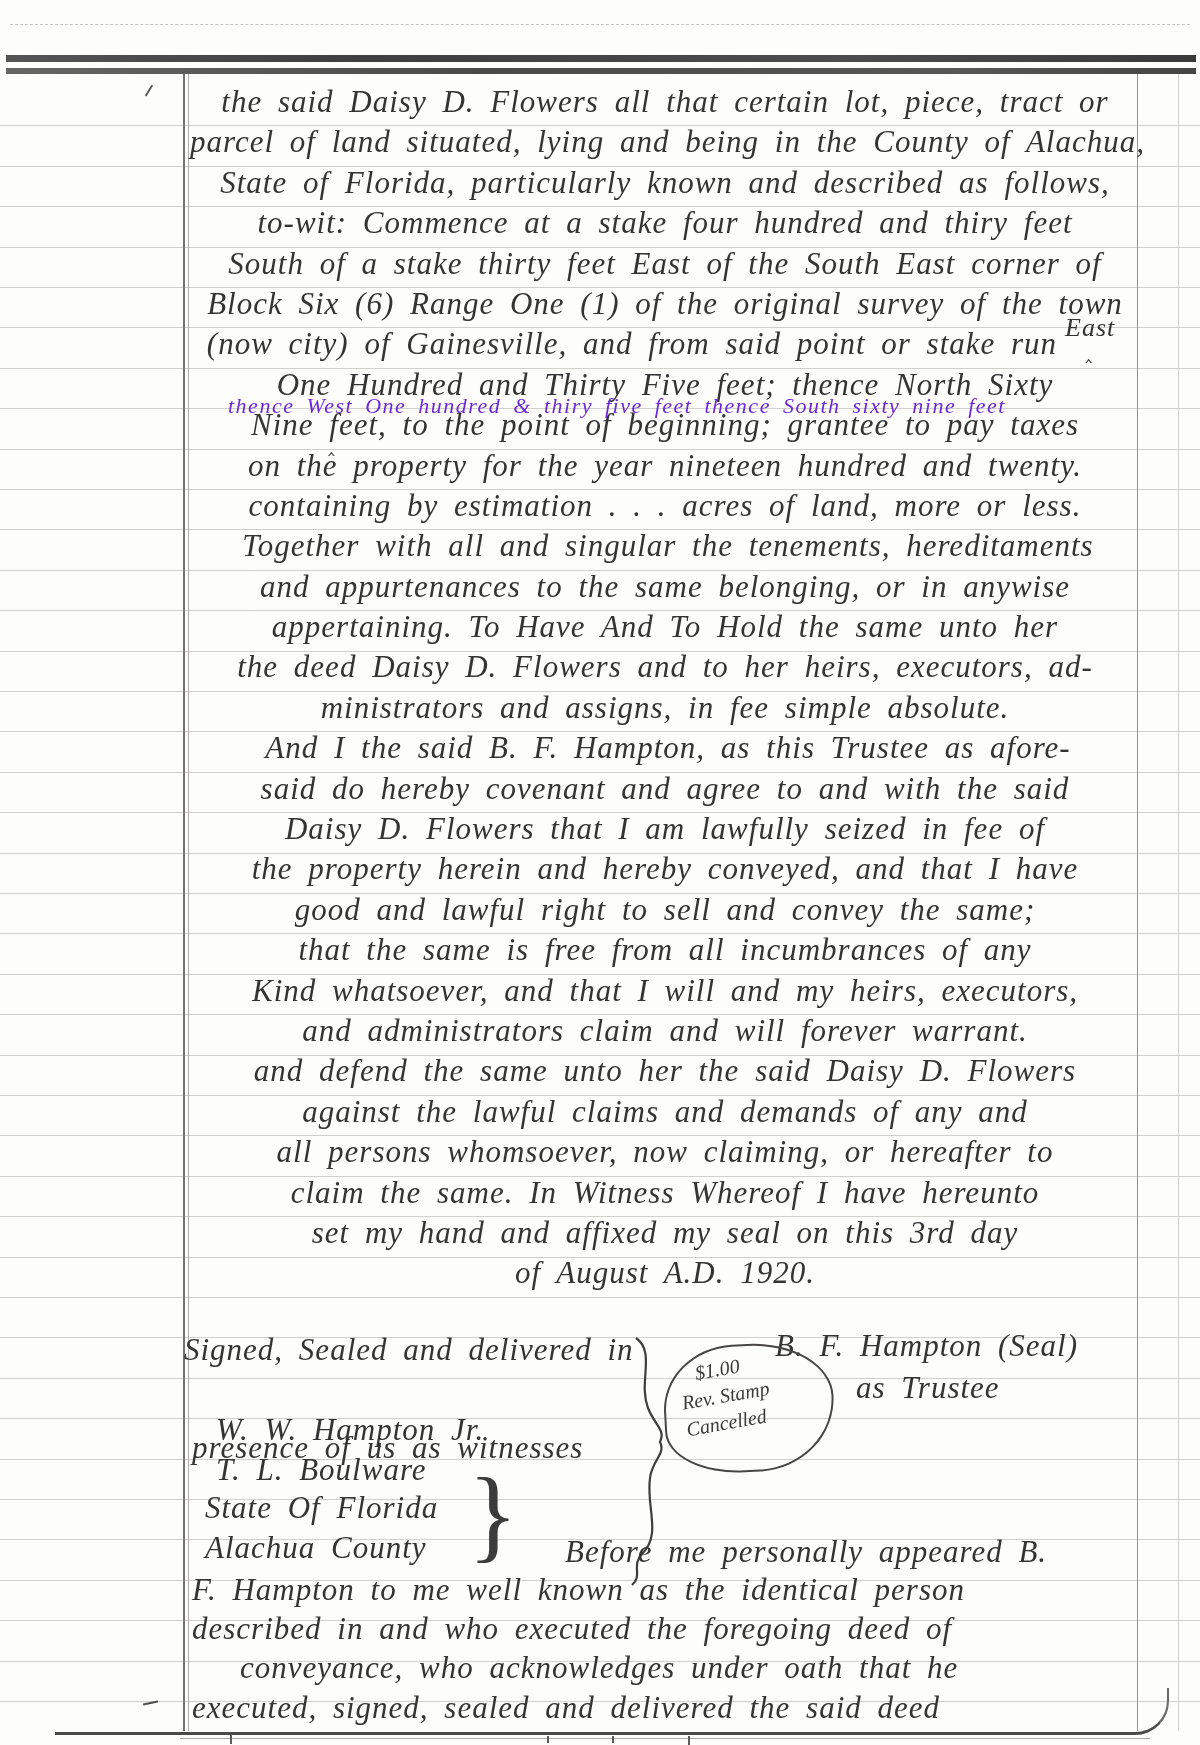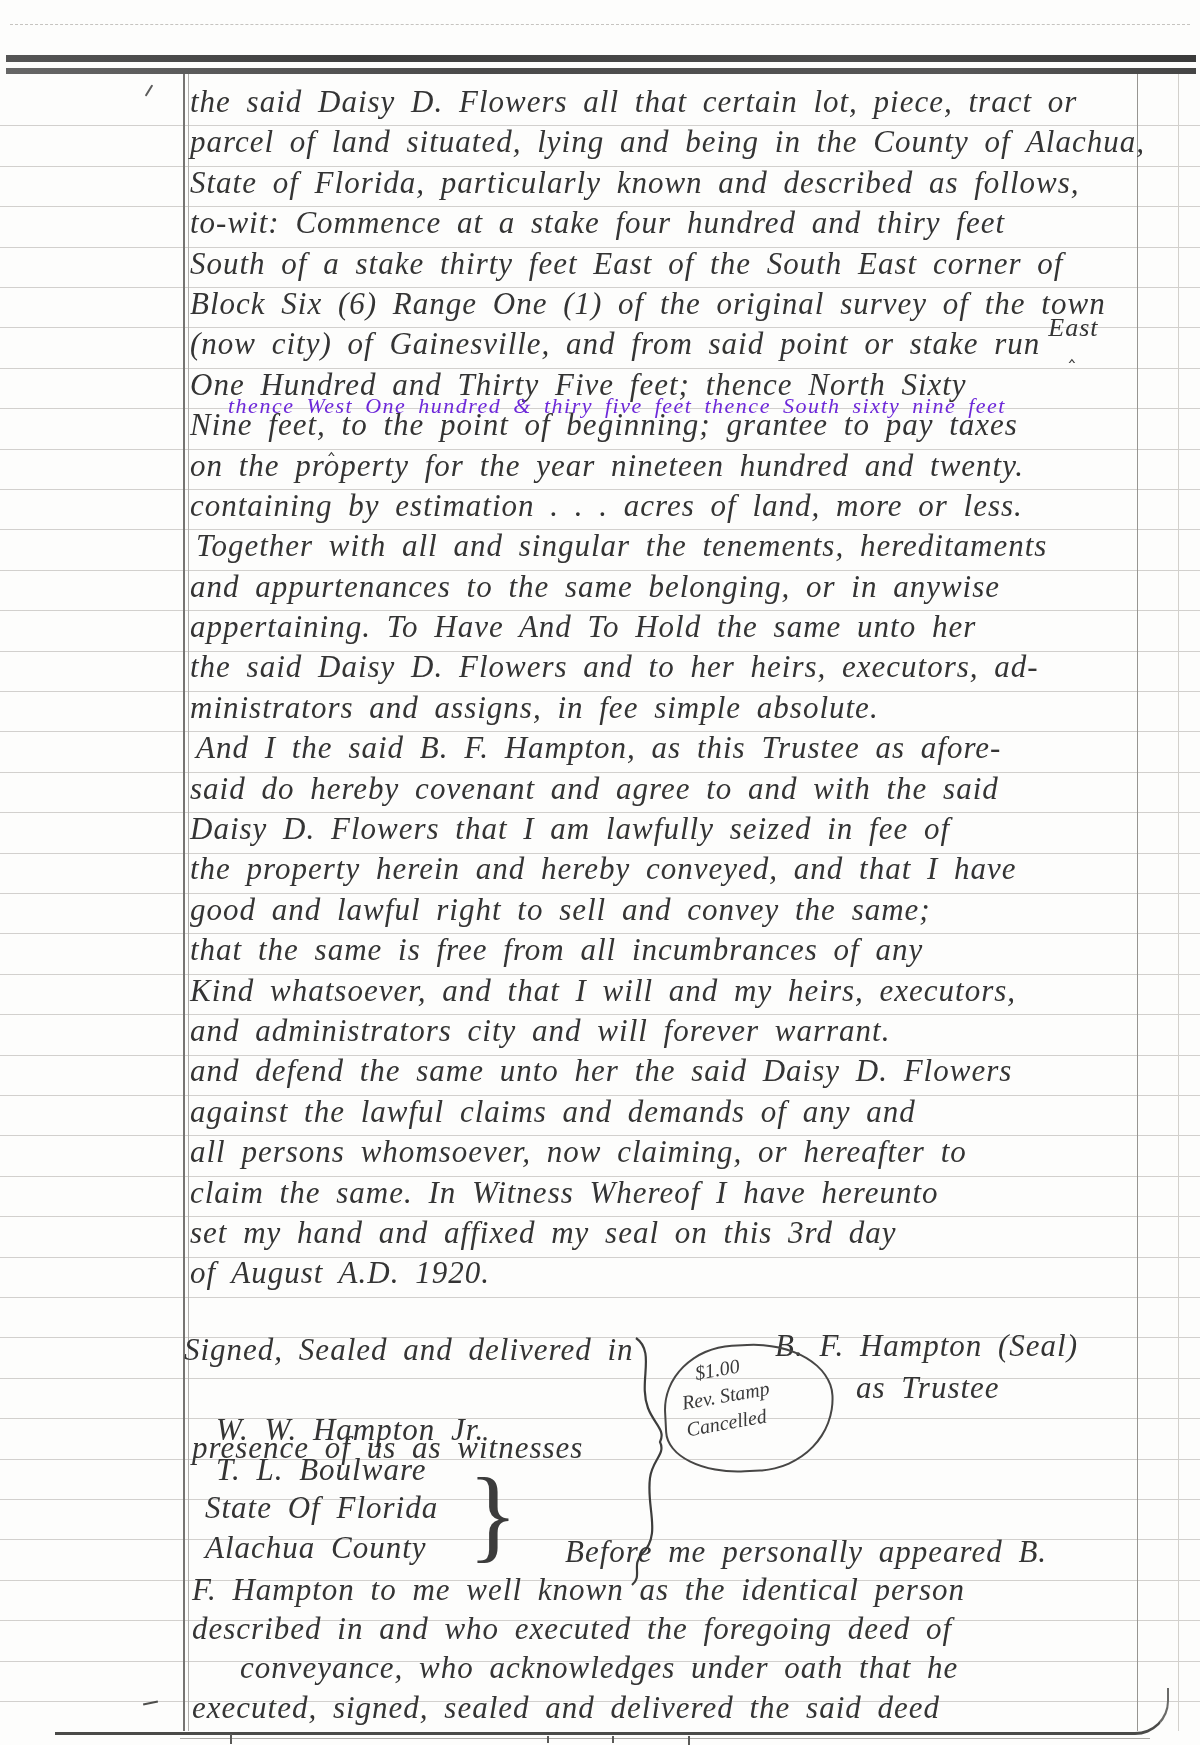--- a/index.html
+++ b/index.html
@@ -13,21 +13,21 @@
   .band{position:absolute;left:6px;right:4px;background:#4a4a4a;}
   .band1{top:55px;height:7px;background:linear-gradient(to right,#555,#3e3e3e 30%,#4d4d4d 70%,#3a3a3a);}
   .band2{top:68px;height:6px;background:linear-gradient(to right,#666,#4a4a4a 40%,#575757 80%,#454545);}
   .vrule{position:absolute;top:74px;bottom:14px;width:2px;background:#8a8a8a;}
   .vl-a{left:183px;background:#767472;}
   .vl-b{left:188px;width:1px;background:#b0aeab;}
   .vr-a{left:1137px;width:1px;background:#979591;}
   .vr-b{left:1178px;width:1px;background:#d2d0cc;}
   .hand{font-style:italic;color:#343434;}
   .body{position:absolute;left:190px;top:84px;width:950px;font-size:31px;
-        letter-spacing:1px;word-spacing:7px;}
+        letter-spacing:1px;word-spacing:7px;text-align:center;}
   .line{height:40.4px;white-space:nowrap;position:relative;}
   .indent{padding-left:6px;}
   .raise{display:inline-block;transform:translateY(-18px);font-size:26px;margin-left:8px;}
   .caret{font-size:20px;color:#3a3a3a;}
   .caret-e{display:inline-block;transform:translate(-30px,4px);}
   .caret-9{position:absolute;left:138px;top:25px;}
   .interline{position:absolute;left:38px;top:309px;font-size:22px;letter-spacing:1.5px;
              word-spacing:5px;white-space:nowrap;color:#6d28d9;}
   .abs{position:absolute;white-space:nowrap;font-size:31px;letter-spacing:1px;word-spacing:7px;}
   .stamp{position:absolute;left:664px;top:1344px;width:166px;height:124px;
@@ -78,30 +78,30 @@
     <div class="line">One Hundred and Thirty Five feet; thence North Sixty</div>
     <div class="line">
       <span>Nine feet, to the point of beginning; grantee to pay taxes</span>
       <span class="caret caret-9">‸</span>
     </div>
     <div class="line">on the property for the year nineteen hundred and twenty.</div>
     <div class="line">containing by estimation . . .  acres of land, more or less.</div>
     <div class="line indent">Together with all and singular the tenements, hereditaments</div>
     <div class="line">and appurtenances to the same belonging, or in anywise</div>
     <div class="line">appertaining. To Have And To Hold the same unto her</div>
-    <div class="line">the said Daisy D. Flowers and to her heirs, executors, ad-</div>
+    <div class="line">the deed Daisy D. Flowers and to her heirs, executors, ad-</div>
     <div class="line">ministrators and assigns, in fee simple absolute.</div>
     <div class="line indent">And I the said B. F. Hampton, as this Trustee as afore-</div>
     <div class="line">said do hereby covenant and agree to and with the said</div>
     <div class="line">Daisy D. Flowers that I am lawfully seized in fee of</div>
     <div class="line">the property herein and hereby conveyed, and that I have</div>
     <div class="line">good and lawful right to sell and convey the same;</div>
     <div class="line">that the same is free from all incumbrances of any</div>
     <div class="line">Kind whatsoever, and that I will and my heirs, executors,</div>
-    <div class="line">and administrators city and will forever warrant.</div>
+    <div class="line">and administrators claim and will forever warrant.</div>
     <div class="line">and defend the same unto her the said Daisy D. Flowers</div>
     <div class="line">against the lawful claims and demands of any and</div>
     <div class="line">all persons whomsoever, now claiming, or hereafter to</div>
     <div class="line">claim the same. In Witness Whereof I have hereunto</div>
     <div class="line">set my hand and affixed my seal on this 3rd day</div>
     <div class="line">of August A.D. 1920.</div>
     <div class="interline hand">thence West One hundred &amp; thiry five feet thence South sixty nine feet</div>
   </div>
 
   <div class="abs hand" style="left:184px;top:1332px;text-align:center;">Signed, Sealed and delivered in</div>

